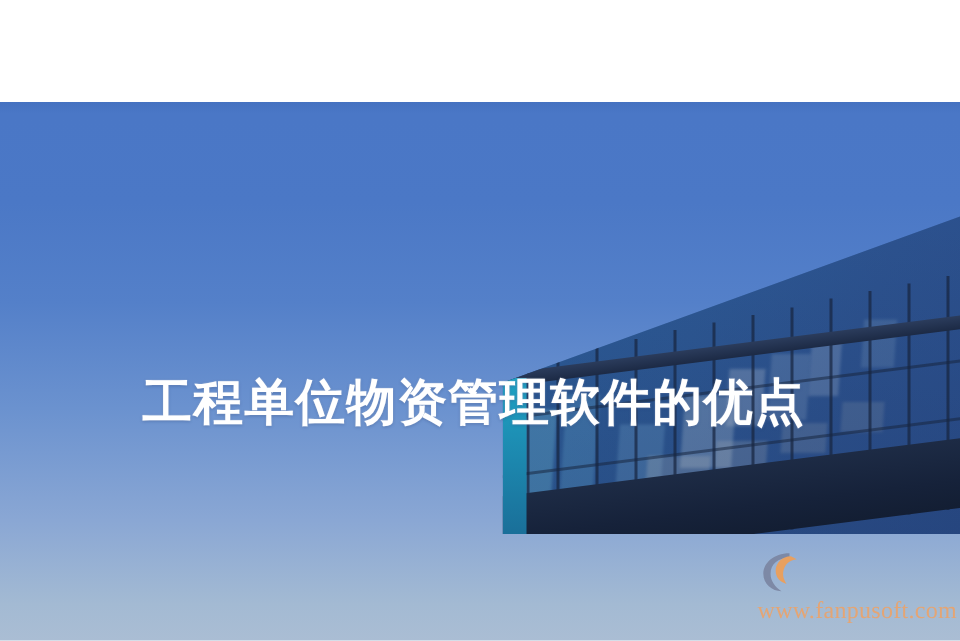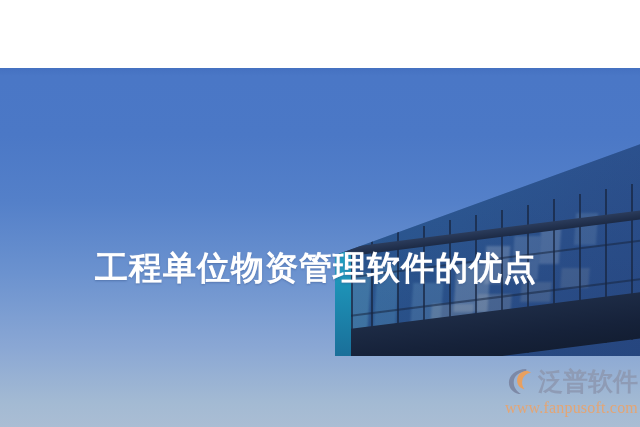--- a/index.html
+++ b/index.html
@@ -272,18 +272,17 @@
 
   <div class="logo">
     <div class="logo-row">
       <div class="logo-mark">
         <svg viewBox="0 0 64 64" width="31" height="31" aria-hidden="true">
           <path d="M44 6 C22 6 8 20 8 34 C8 48 20 58 33 58 C24 52 18 44 18 34 C18 21 28 12 44 12 Z" fill="#7d89a6"></path>
           <path d="M46 10 C34 10 25 19 25 30 C25 39 31 46 40 48 C36 42 34 36 36 29 C38 21 44 15 54 14 Z" fill="#e8a060"></path>
           <path d="M54 14 C50 24 44 34 33 42 C30 40 28 36 28 32 C30 22 40 15 54 14 Z" fill="#f2f4f7" opacity="0.0"></path>
         </svg>
       </div>
-      <div class="logo-name">泛普软件</div>
     </div>
     <div class="logo-url">www.fanpusoft.com</div>
   </div>
 
 </div>
 
 </body></html>

